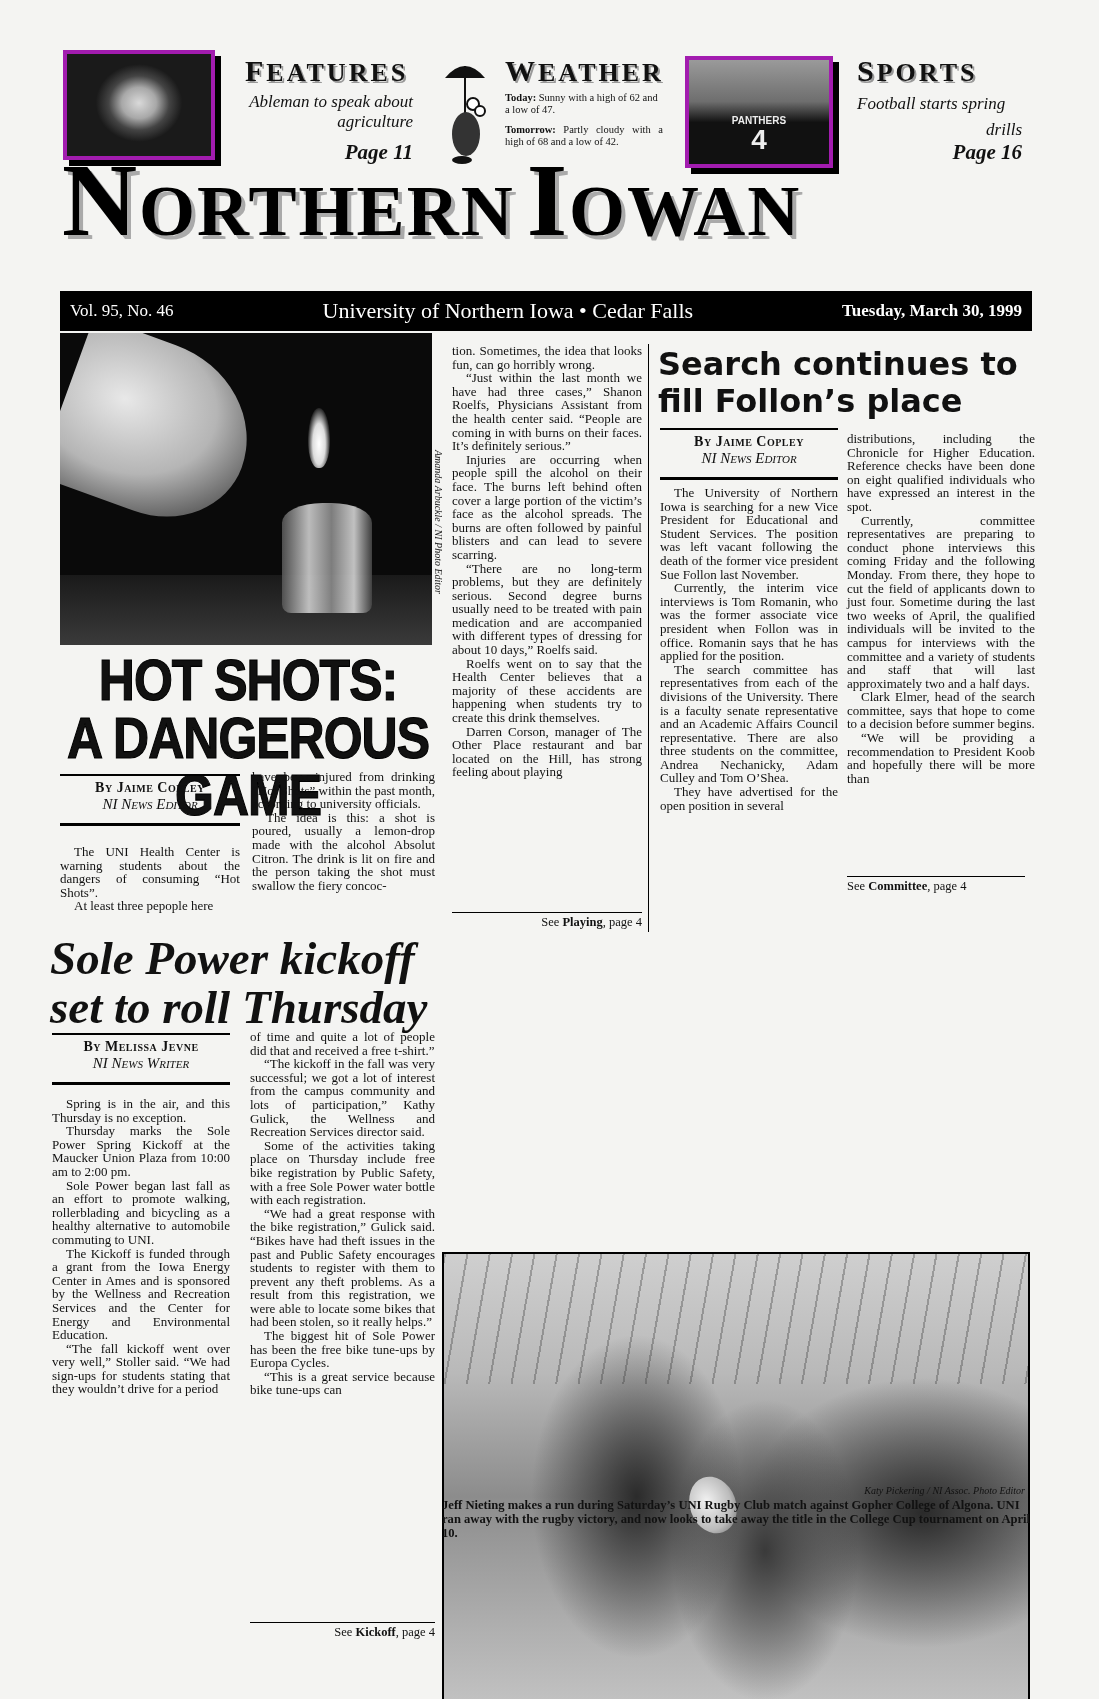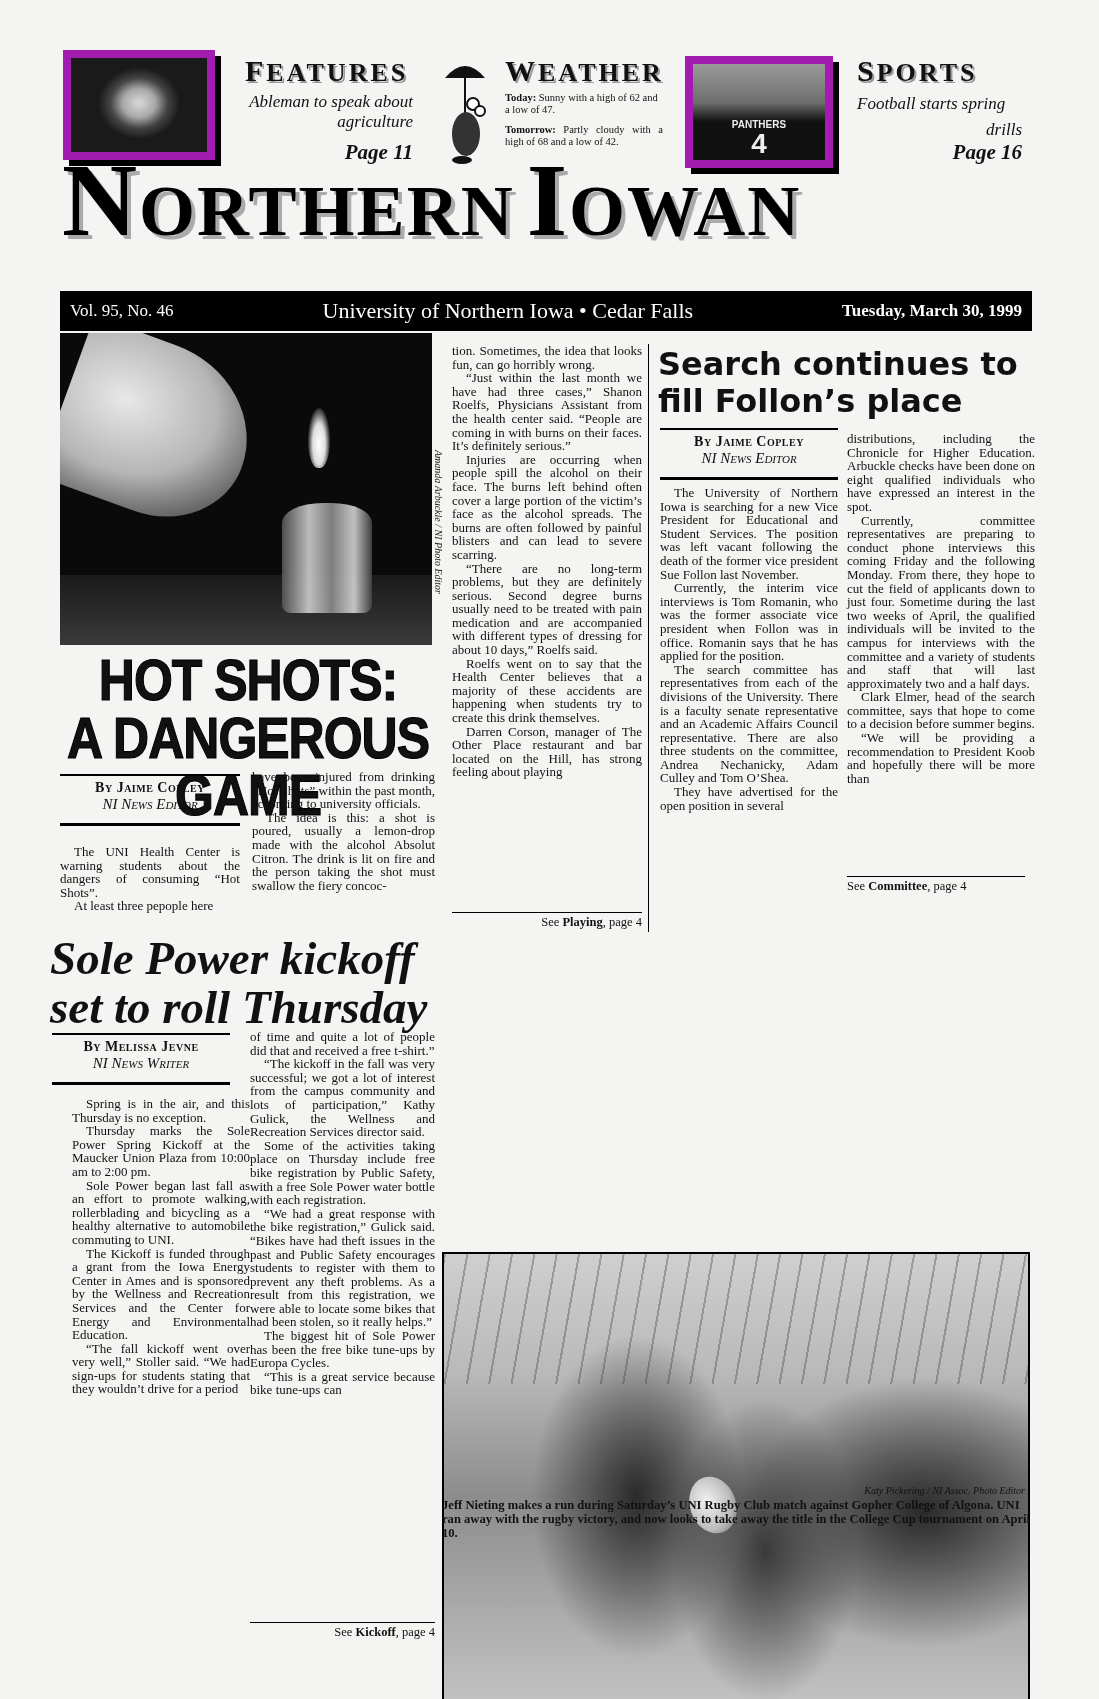--- a/index.html
+++ b/index.html
@@ -2,21 +2,21 @@
 <html><head>
 <meta charset="utf-8">
 <style>
   * { box-sizing: border-box; margin: 0; padding: 0; }
   html, body { width: 1099px; height: 1699px; background: #f4f4f2; overflow: hidden; }
   body { position: relative; font-family: "Liberation Serif", "DejaVu Serif", serif; color: #111; }
 
   .abs { position: absolute; }
 
   
-  .teaser-photo { background: #be185d; border: 8px solid #a21caf; box-shadow: 6px 6px 0 #000; overflow: hidden; }
+  .teaser-photo { background: #be185d; border: 4px solid #a21caf; box-shadow: 6px 6px 0 #000; overflow: hidden; }
   .teaser-photo .ph-feat { width: 100%; height: 100%;
     background: radial-gradient(ellipse 30% 38% at 50% 48%, #d9d9d9 0%, #a8a8a8 40%, #444 70%, #1a1a1a 100%); }
   .teaser-photo .ph-sport { width: 100%; height: 100%; position: relative;
     background: linear-gradient(180deg, #9a9a9a 0%, #6e6e6e 40%, #111 60%, #111 100%); }
   .ph-sport .jersey { position: absolute; left: 50%; transform: translateX(-50%); top: 55px; color: #eee; font-family: "Liberation Sans", sans-serif; font-weight: 700; font-size: 10px; text-align: center; }
   .ph-sport .jersey b { display: block; font-size: 28px; line-height: 28px; }
 
   .sec-title { font-family: "Liberation Serif", serif; font-weight: 700; letter-spacing: 3px; font-size: 26px; text-shadow: 2px 2px 0 #999; }
   .sec-title .big { font-size: 30px; }
   .teaser-sub { font-style: italic; font-size: 17px; line-height: 20px; }
@@ -179,40 +179,40 @@
 </div>
 
 <div class="abs col" style="left:660px;top:486px;width:178px;">
   <p>The University of Northern Iowa is searching for a new Vice President for Educational and Student Services. The position was left vacant following the death of the former vice president Sue Follon last November.</p>
   <p>Currently, the interim vice interviews is Tom Romanin, who was the former associate vice president when Follon was in office. Romanin says that he has applied for the position.</p>
   <p>The search committee has representatives from each of the divisions of the University. There is a faculty senate representative and an Academic Affairs Council representative. There are also three students on the committee, Andrea Nechanicky, Adam Culley and Tom O’Shea.</p>
   <p>They have advertised for the open position in several</p>
 </div>
 
 <div class="abs col" style="left:847px;top:432px;width:188px;">
-  <p class="noind">distributions, including the Chronicle for Higher Education. Arbuckle checks have been done on eight qualified individuals who have expressed an interest in the spot.</p>
+  <p class="noind">distributions, including the Chronicle for Higher Education. Reference checks have been done on eight qualified individuals who have expressed an interest in the spot.</p>
   <p>Currently, committee representatives are preparing to conduct phone interviews this coming Friday and the following Monday. From there, they hope to cut the field of applicants down to just four. Sometime during the last two weeks of April, the qualified individuals will be invited to the campus for interviews with the committee and a variety of students and staff that will last approximately two and a half days.</p>
   <p>Clark Elmer, head of the search committee, says that hope to come to a decision before summer begins.</p>
   <p>“We will be providing a recommendation to President Koob and hopefully there will be more than</p>
 </div>
 <div class="abs jump" style="left:847px;top:876px;width:178px;">
   <span>See </span><b>Committee</b><span>, page 4</span>
 </div>
 
 <div class="abs hl-sole" style="left:50px;top:934px;width:400px;">
   <div>Sole Power kickoff</div>
   <div>set to roll Thursday</div>
 </div>
 
 <div class="abs byline" style="left:52px;top:1033px;width:178px;">
   <div class="by">By Melissa Jevne</div>
   <div class="role">NI News Writer</div>
 </div>
 
-<div class="abs col" style="left:52px;top:1097px;width:178px;margin-left:20px;">
+<div class="abs col" style="left:52px;top:1097px;width:178px;">
   <p>Spring is in the air, and this Thursday is no exception.</p>
   <p>Thursday marks the Sole Power Spring Kickoff at the Maucker Union Plaza from 10:00 am to 2:00 pm.</p>
   <p>Sole Power began last fall as an effort to promote walking, rollerblading and bicycling as a healthy alternative to automobile commuting to UNI.</p>
   <p>The Kickoff is funded through a grant from the Iowa Energy Center in Ames and is sponsored by the Wellness and Recreation Services and the Center for Energy and Environmental Education.</p>
   <p>“The fall kickoff went over very well,” Stoller said. “We had sign-ups for students stating that they wouldn’t drive for a period</p>
 </div>
 
 <div class="abs col" style="left:250px;top:1030px;width:185px;">
   <p class="noind">of time and quite a lot of people did that and received a free t-shirt.”</p>
   <p>“The kickoff in the fall was very successful; we got a lot of interest from the campus community and lots of participation,” Kathy Gulick, the Wellness and Recreation Services director said.</p>

